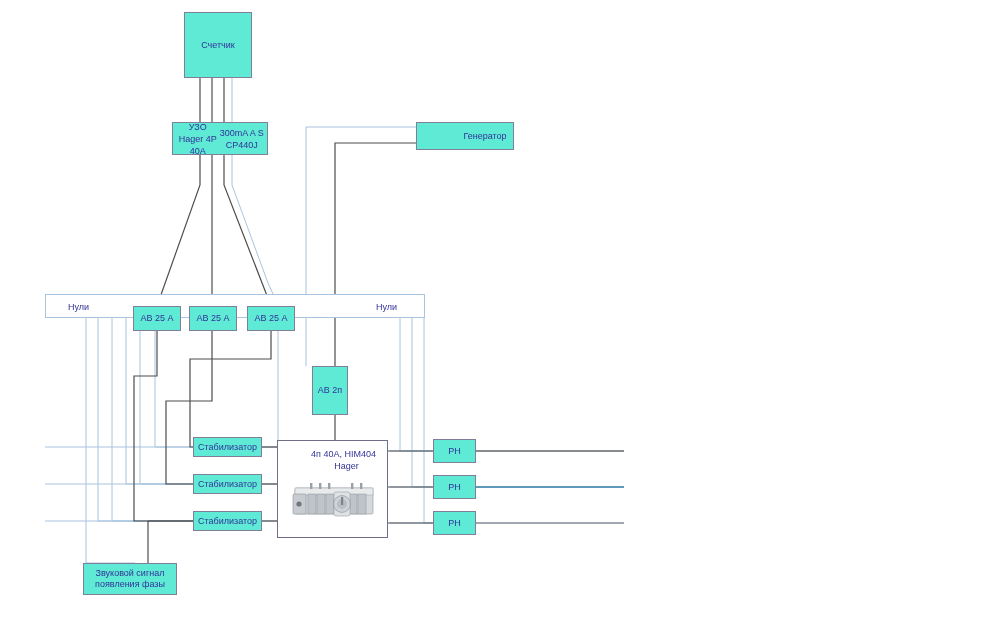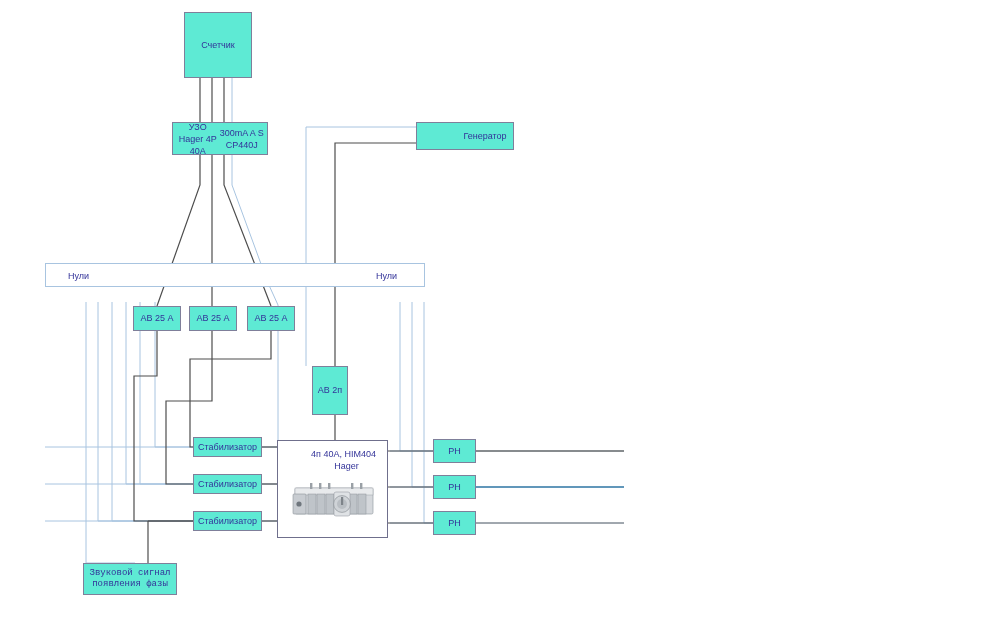--- a/index.html
+++ b/index.html
@@ -110,21 +110,21 @@
 
   <div class="box rcd" style="left:172px;top:122px;width:96px;height:33px;flex-direction:row;">
     <span>УЗО Hager 4P 40A</span>
     <span>300mA A S CP440J</span>
   </div>
 
   <div class="box" style="left:416px;top:122px;width:98px;height:28px;padding-left:40px;">
     <span>Генератор</span>
   </div>
 
-  <div class="bus" style="left:45px;top:263px;width:380px;height:24px;">
+  <div class="bus" style="left:45px;top:294px;width:380px;height:24px;">
     <span style="left:22px;">Нули</span>
     <span style="left:330px;">Нули</span>
   </div>
 
   <div class="box" style="left:133px;top:306px;width:48px;height:25px;">
     <span>АВ 25 А</span>
   </div>
   <div class="box" style="left:189px;top:306px;width:48px;height:25px;">
     <span>АВ 25 А</span>
   </div>
@@ -183,18 +183,18 @@
   <div class="box" style="left:433px;top:439px;width:43px;height:24px;">
     <span>РН</span>
   </div>
   <div class="box" style="left:433px;top:475px;width:43px;height:24px;">
     <span>РН</span>
   </div>
   <div class="box" style="left:433px;top:511px;width:43px;height:24px;">
     <span>РН</span>
   </div>
 
-  <div class="box" style="left:83px;top:563px;width:94px;height:32px;flex-direction:column;font-family:Liberation Mono, monospace;">
+  <div class="box" style="left:83px;top:563px;width:94px;height:32px;flex-direction:column;">
     <span>Звуковой сигнал</span>
     <span>появления фазы</span>
   </div>
 
 </div>
 
 </body></html>

